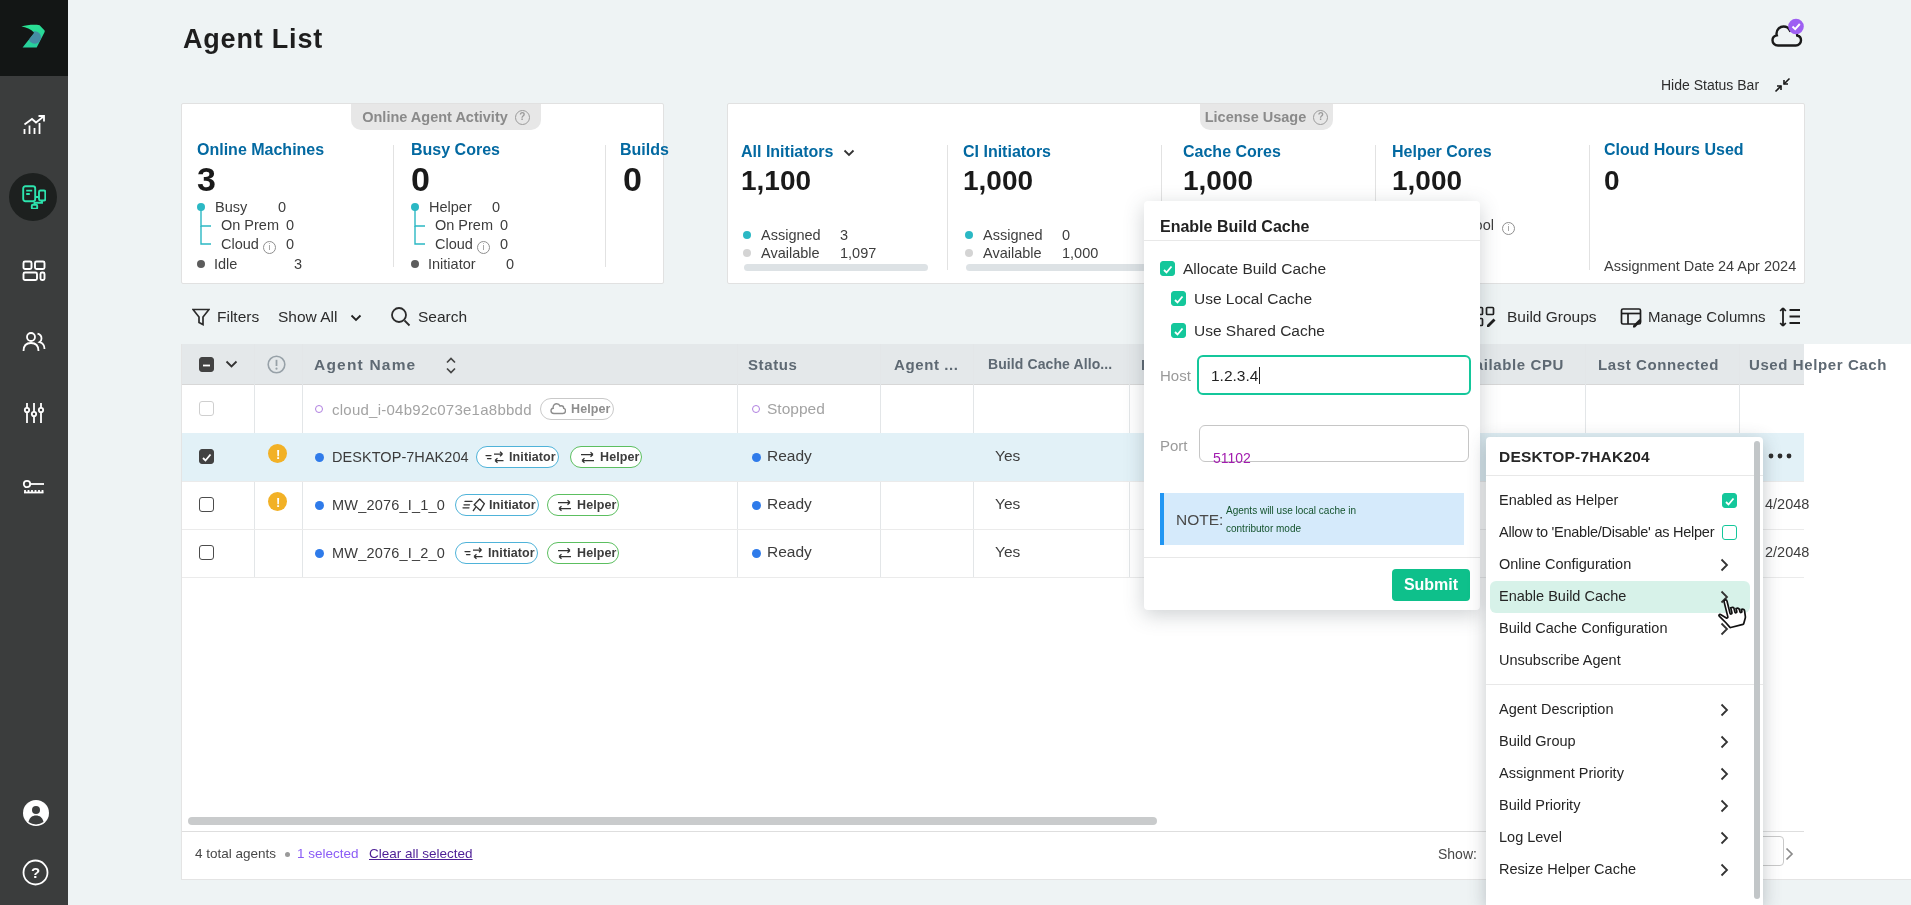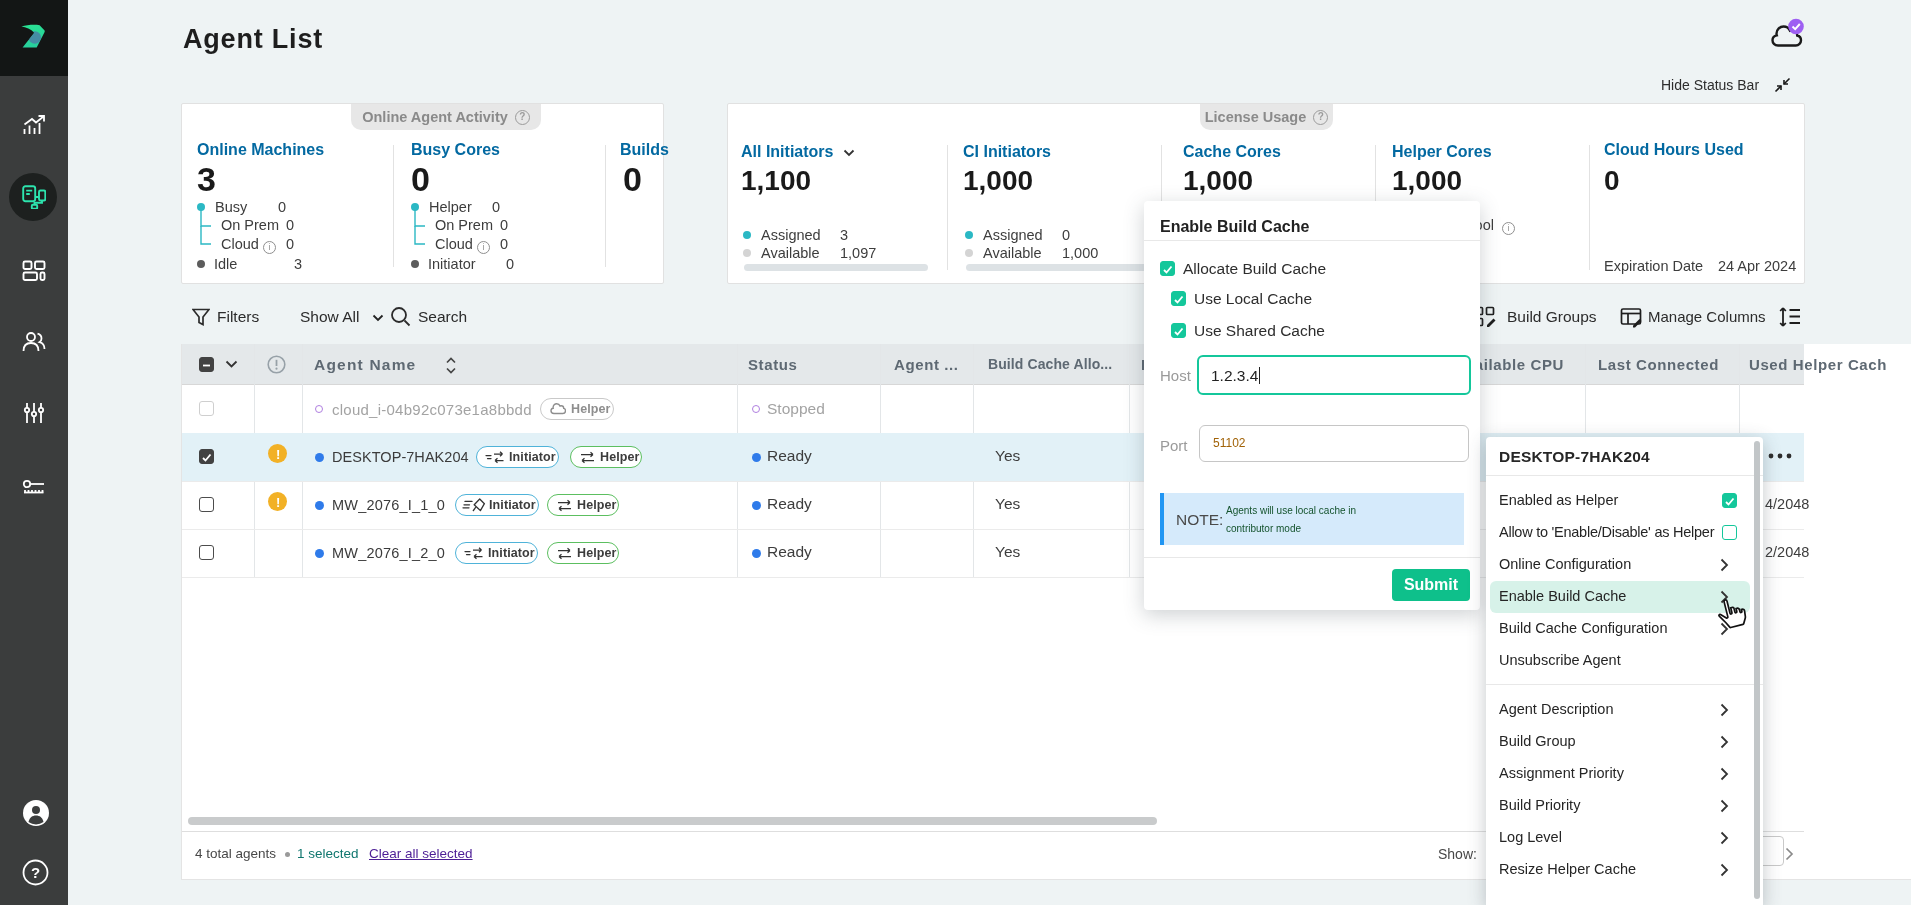--- a/index.html
+++ b/index.html
@@ -227,28 +227,28 @@
 
   <div class="colhead" style="left:1183px;top:143px">Cache Cores</div>
   <div class="bignum" style="left:1183px;top:165px;font-size:28px">1,000</div>
 
   <div class="colhead" style="left:1392px;top:143px">Helper Cores</div>
   <div class="bignum" style="left:1392px;top:165px;font-size:28px">1,000</div>
   <div class="stat" style="left:1419px;top:217px;font-size:14.5px">Cache Pool&nbsp; <span class="icirc">i</span></div>
 
   <div class="colhead" style="left:1604px;top:141px">Cloud Hours Used</div>
   <div class="bignum" style="left:1604px;top:165px;font-size:28px">0</div>
-  <div class="stat" style="left:1604px;top:258px;font-size:14.5px">Expiration Date</div>
+  <div class="stat" style="left:1604px;top:258px;font-size:14.5px">Assignment Date</div>
   <div class="stat" style="left:1718px;top:258px;font-size:14.5px">24 Apr 2024</div>
 
   <svg class="abs" style="left:192px;top:308px" width="18" height="19" viewBox="0 0 18 19" fill="none" stroke="#2b2b2b" stroke-width="1.7">
     <path d="M1 1.5 H17 L11 9 V16.5 L7 14.5 V9 Z"></path>
   </svg>
   <div class="frow" style="left:217px">Filters</div>
-  <div class="frow" style="left:300px">Show All
+  <div class="frow" style="left:278px">Show All
     <svg width="12" height="8" viewBox="0 0 12 8" style="margin-left:8px">
         <path d="M1.5 1.5 L6 6 L10.5 1.5" stroke="#222" stroke-width="1.8" fill="none"></path>
       </svg>
   </div>
   <svg class="abs" style="left:390px;top:306px" width="21" height="21" viewBox="0 0 21 21" fill="none" stroke="#2b2b2b" stroke-width="1.8">
     <circle cx="9" cy="9" r="7"></circle>
       <path d="M14.5 14.5 L19.5 19.5"></path>
   </svg>
   <div class="frow" style="left:418px">Search</div>
 
@@ -408,21 +408,21 @@
         <circle cx="4" cy="4" r="2.4" fill="#2d2d2d"></circle>
         <circle cx="13" cy="4" r="2.4" fill="#2d2d2d"></circle>
         <circle cx="22" cy="4" r="2.4" fill="#2d2d2d"></circle>
       </svg>
 
     <div class="abs" style="left:6px;top:473px;width:969px;height:8px;border-radius:4px;background:#c9cbcc"></div>
 
     <div class="abs" style="left:0;top:487px;width:1622px;height:48px;border-top:1px solid #dedede;background:#fff"></div>
     <div class="abs" style="left:13px;top:502px;font-size:13.5px;color:#474747">4 total agents</div>
     <div class="dot" style="left:103px;top:508px;width:5px;height:5px;background:#9a9a9a"></div>
-    <div class="abs" style="left:115px;top:502px;font-size:13.5px;color:#0f766e">1 selected</div>
+    <div class="abs" style="left:115px;top:502px;font-size:13.5px;color:#8b5cf6">1 selected</div>
     <div class="abs" style="left:187px;top:502px;font-size:13.5px;color:#4c1d95;text-decoration:underline">Clear all selected</div>
     <div class="abs" style="left:1256px;top:502px;font-size:14px;color:#474747">Show:</div>
     <div class="abs" style="left:1519px;top:492px;width:83px;height:30px;border:1px solid #c9c9c9;border-radius:4px;background:#fff"></div>
     <svg class="abs" style="left:1603px;top:503px" width="9" height="14" viewBox="0 0 9 14">
         <path d="M1.5 1.5 L7 7 L1.5 12.5" stroke="#8a8a8a" stroke-width="1.7" fill="none"></path>
       </svg>
   </div>
 
   <div class="modal">
     <div class="abs" style="left:16px;top:17px;font-size:16px;font-weight:bold;color:#222">Enable Build Cache</div>
@@ -446,21 +446,21 @@
         </svg>
     </div>
     <div class="abs" style="left:50px;top:121px;font-size:15.5px;color:#2d2d2d">Use Shared Cache</div>
 
     <div class="abs" style="left:16px;top:166px;font-size:15px;color:#9a9a9a">Host</div>
     <div class="abs" style="left:53px;top:154px;width:274px;height:40px;border:2px solid #14c79b;border-radius:6px;background:#fff"></div>
     <div class="abs" style="left:67px;top:166px;font-size:15.5px;color:#222">1.2.3.4<span style="border-left:1.5px solid #222;margin-left:1px"></span></div>
 
     <div class="abs" style="left:16px;top:236px;font-size:15px;color:#9a9a9a">Port</div>
     <div class="abs" style="left:55px;top:224px;width:270px;height:37px;border:1px solid #c6c6c6;border-radius:6px;background:#fff"></div>
-    <div class="abs" style="left:69px;top:235px;font-size:12px;color:#a16207">51102</div>
+    <div class="abs" style="left:69px;top:249px;font-size:14px;color:#a21caf">51102</div>
 
     <div class="abs" style="left:16px;top:292px;width:304px;height:52px;background:#d5eafb"></div>
     <div class="abs" style="left:16px;top:292px;width:4px;height:52px;background:#2196f3"></div>
     <div class="abs" style="left:32px;top:310px;font-size:15.5px;color:#4a4a4a">NOTE:</div>
     <div class="abs" style="left:82px;top:301px;font-size:10px;color:#14532d;line-height:18px">Agents will use local cache in<br>contributor mode</div>
 
     <div class="abs" style="left:0;top:356px;width:336px;height:1px;background:#e8e8e8"></div>
     <div class="abs" style="left:248px;top:368px;width:78px;height:32px;background:#0ec08b;border-radius:4px;text-align:center;line-height:32px;color:#fff;font-weight:bold;font-size:16px">Submit</div>
   </div>
 

